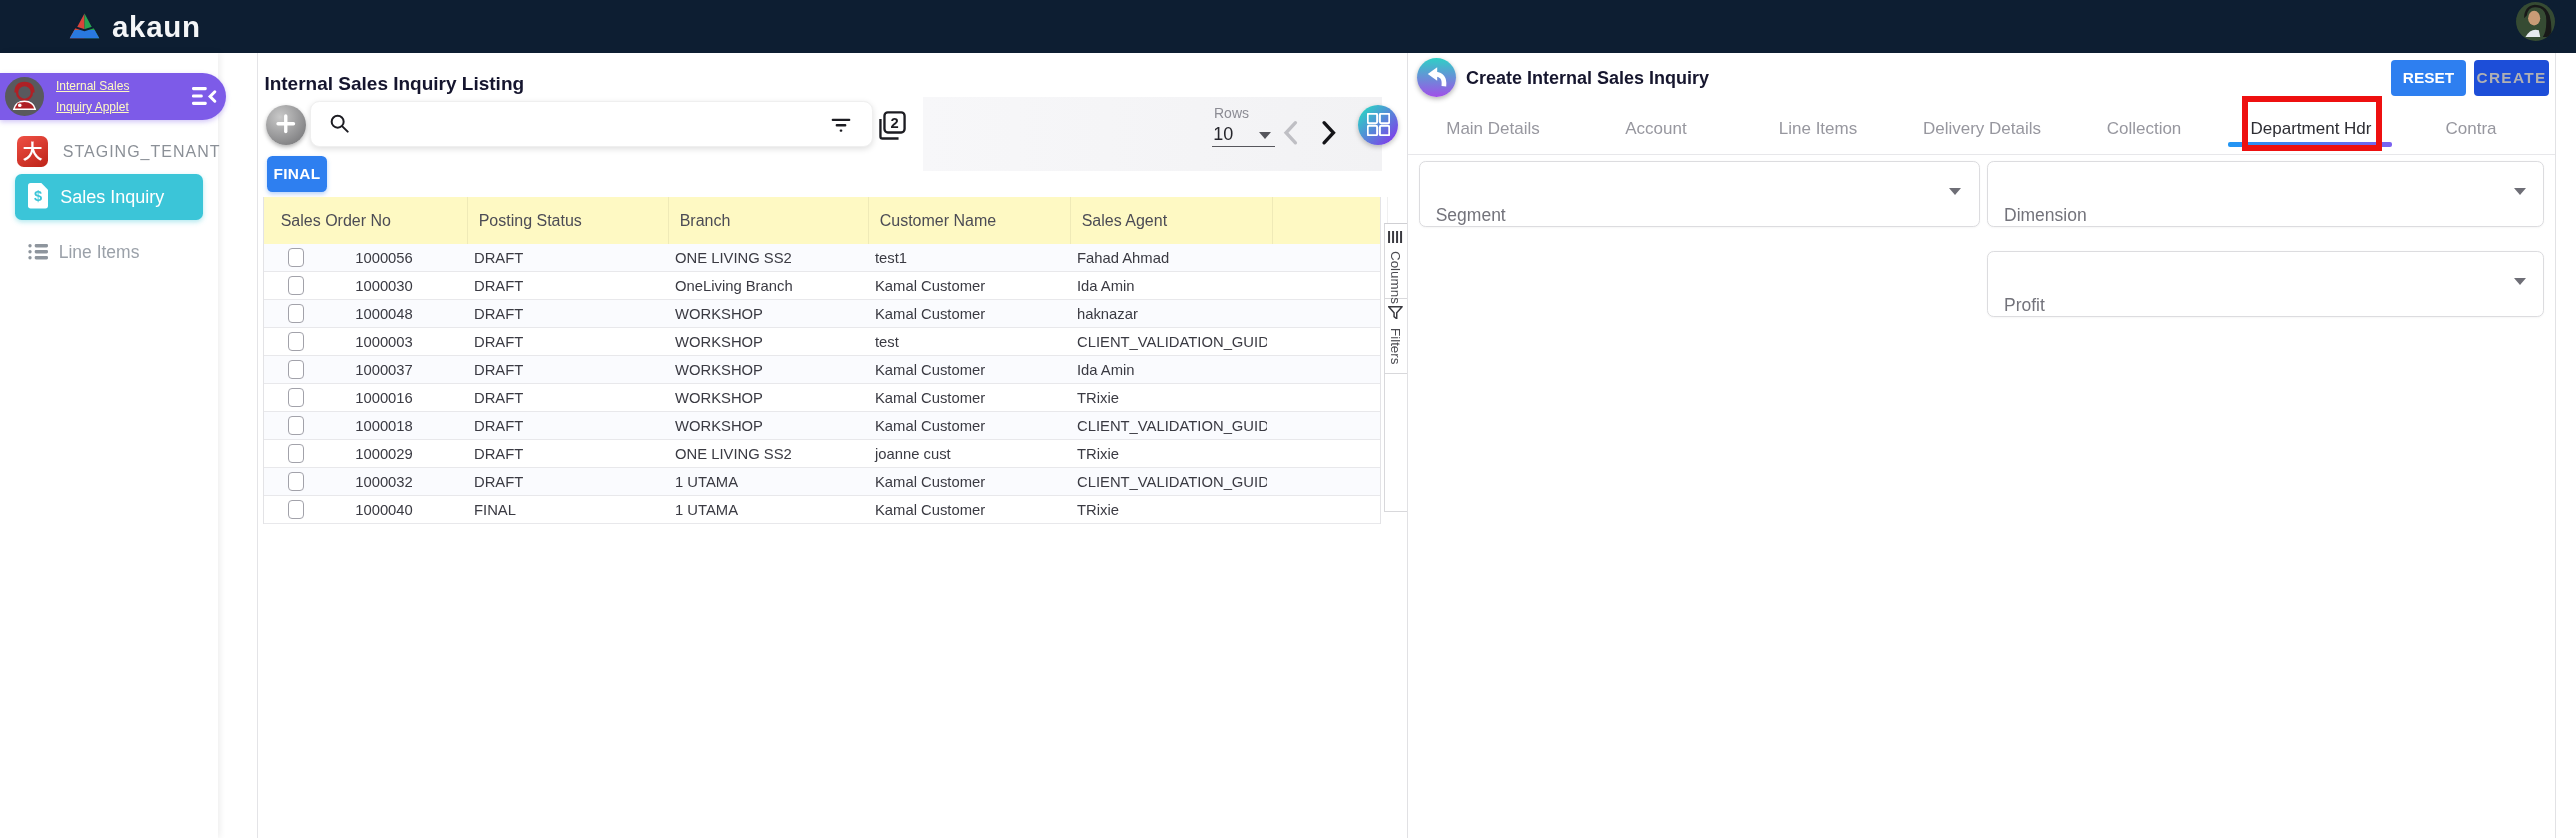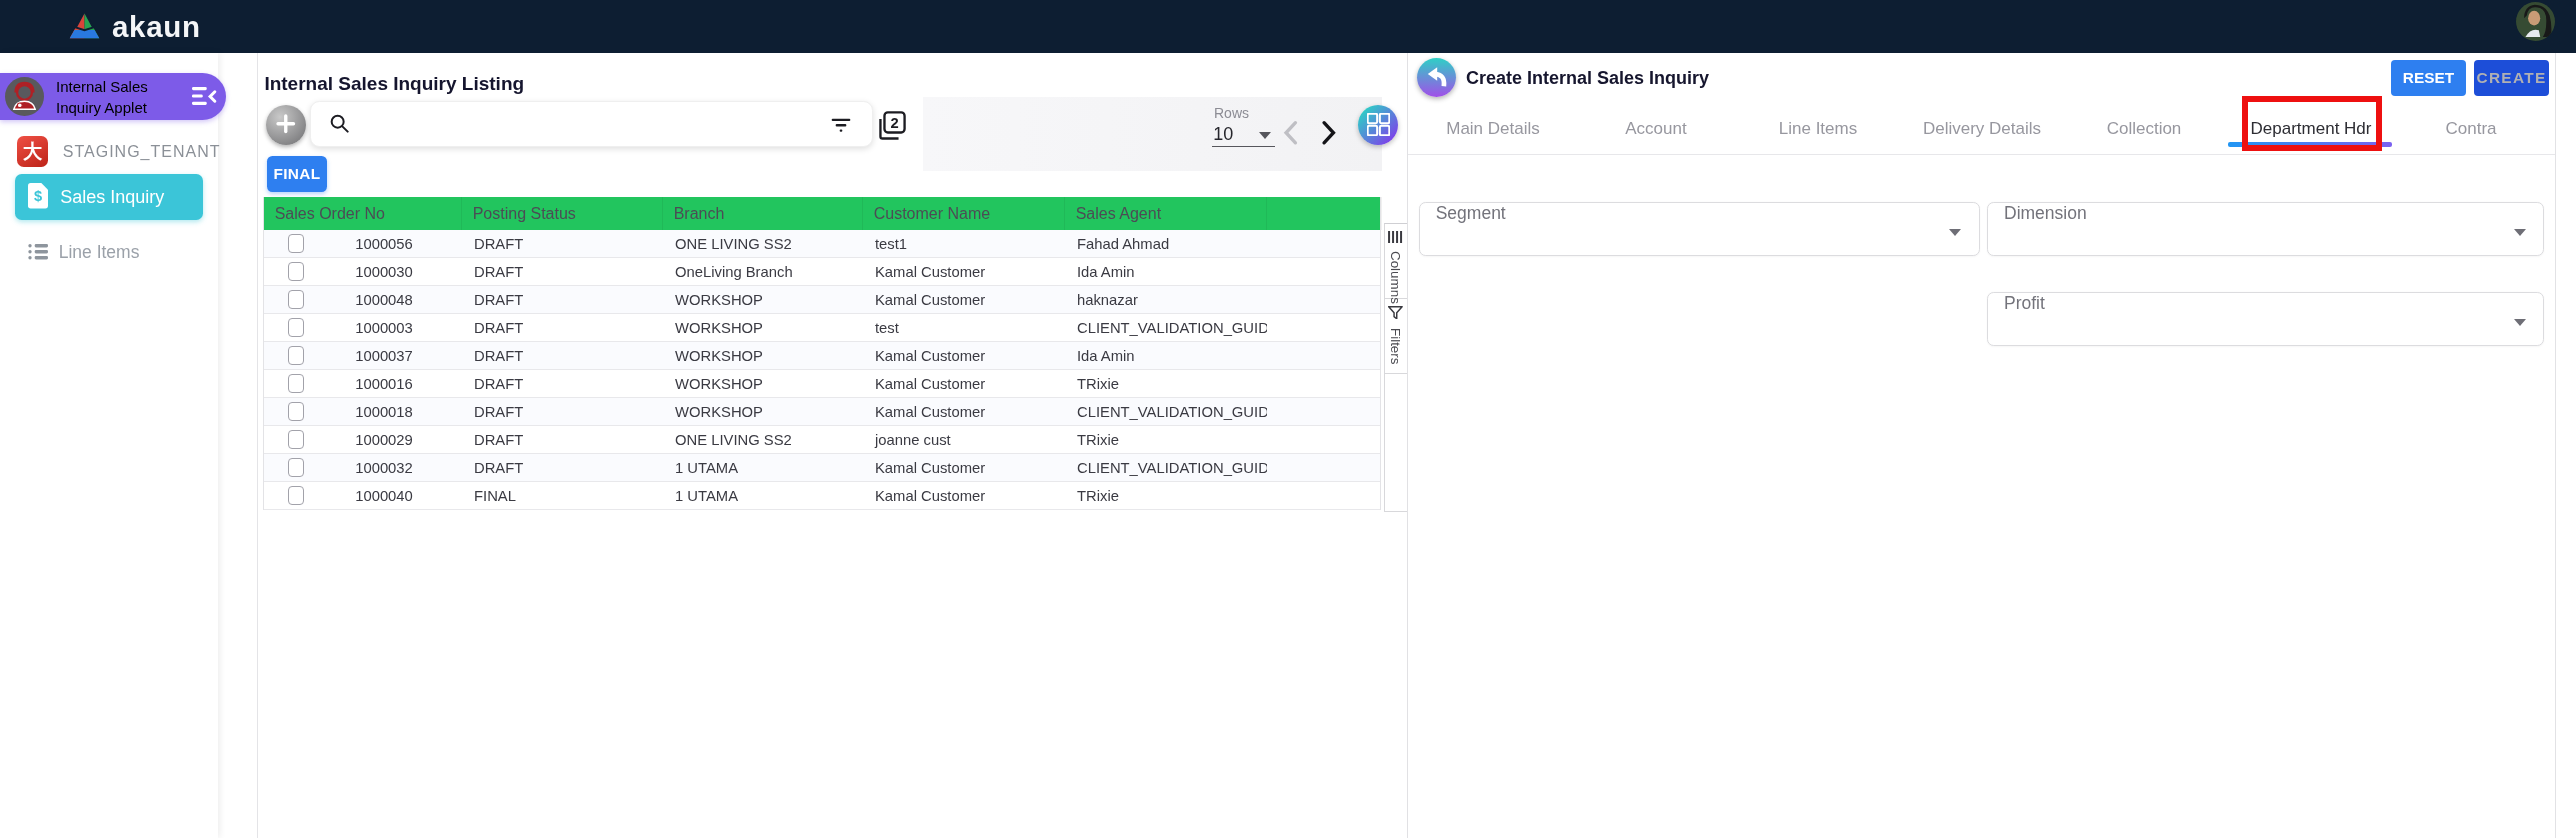--- a/index.html
+++ b/index.html
@@ -12,21 +12,21 @@
   .brand { position:absolute; left:69px; top:8.7px; display:flex; align-items:center; gap:12px; }
   .brand-text { color:#f4f6f8; font-size:29.5px; font-weight:bold; letter-spacing:0.7px; line-height:35px; }
   .avatar { position:absolute; left:2516px; top:2px; width:39px; height:39px; border-radius:50%; overflow:hidden; }
 
   
   .left-zone { position:absolute; left:0; top:53px; width:258px; height:785px; background:#fff; border-right:0.7px solid #e4e4e7; }
   .side-card { position:absolute; left:0; top:0; width:218px; height:785px; background:#fff; box-shadow:2.7px 0 6.7px rgba(0,0,0,.07); }
   .applet-header { position:absolute; left:0; top:20px; width:226px; height:47px; background:#7d5be8;
     border-radius:0 23.5px 23.5px 0; display:flex; align-items:center; box-shadow:0 2px 5.4px rgba(125,91,232,.35); }
   .applet-avatar { position:absolute; left:5.4px; top:4px; width:39px; height:39px; border-radius:50%; }
-  .applet-title { position:absolute; left:56px; top:2.7px; color:#000000; font-size:15px; line-height:21.5px; font-weight:500; }
+  .applet-title { position:absolute; left:56px; top:2.7px; color:#fef9c3; font-size:12px; line-height:21.5px; font-weight:500;text-decoration:underline; }
   .collapse-ic { position:absolute; left:192px; top:14px; }
   .tenant-row { position:absolute; left:17px; top:83px; display:flex; align-items:center; gap:14.8px; }
   .tenant-ic { width:31px; height:31px; border-radius:6.7px; background:linear-gradient(150deg,#ef5045,#bd2318);
     color:#fff; font-size:19.5px; font-weight:bold; display:flex; align-items:center; justify-content:center; transform:none; }
   .tenant-label { font-size:16px; color:#8b9097; letter-spacing:1px; font-weight:500; }
   .nav-active { position:absolute; left:14.8px; top:121px; width:188px; height:46px; background:#3bc5d8; border-radius:6.7px;
     display:flex; align-items:center; gap:12px; padding-left:13.4px; box-shadow:0 2px 5.4px rgba(59,197,216,.4); }
   .nav-active-label { color:#fff; font-size:18px; font-weight:500; }
   .nav-plain { position:absolute; left:28px; top:189px; display:flex; align-items:center; gap:10.7px; }
   .nav-plain-label { color:#9ba1a9; font-size:17.5px; }
@@ -56,21 +56,21 @@
   .pg-next { position:absolute; left:1061px; top:67px; }
   .grid-btn { position:absolute; left:1099px; top:52px; width:40px; height:40px; border-radius:50%;
     background:linear-gradient(135deg,#2bd2c5 10%,#7b46e8 85%); box-shadow:0 2px 5.4px rgba(0,0,0,.25);
     display:flex; align-items:center; justify-content:center; }
   .final-btn { position:absolute; left:8px; top:103px; width:60px; height:36px; background:#2e7ff0; border:none;
     border-radius:5.4px; color:#fff; font-size:15.4px; font-weight:bold; letter-spacing:0.3px; box-shadow:0 2px 4.7px rgba(46,127,240,.35);
     font-family:"Liberation Sans",sans-serif; }
 
   
   .table { position:absolute; left:4px; top:144px; width:1118px; border-left:0.7px solid #e3e3e6; border-right:0.7px solid #e3e3e6; }
-  .thead { display:grid; grid-template-columns:198px 201px 200px 202px 202px 115px; height:33px; background:#22c55e; }
+  .thead { display:grid; grid-template-columns:198px 201px 200px 202px 202px 115px; height:47px; background:#fef9c3;padding-left:6px; }
   .th { font-size:16px; color:#4c4c55; display:flex; align-items:center; padding-left:10.7px;
     border-right:0.7px solid rgba(0,0,0,.06); white-space:nowrap; overflow:hidden; }
   .tr { display:grid; grid-template-columns:42px 156px 201px 200px 202px 202px 115px; height:28px;
     border-bottom:0.7px solid #e8e8eb; background:#fff; }
   .tr:nth-child(even) { background:#fafbfe; }
   .td { font-size:14.8px; color:#3a3a42; display:flex; align-items:center; padding-left:12px;
     white-space:nowrap; overflow:hidden; }
   .td.center { justify-content:center; padding-left:0; }
   .cb { width:16px; height:19px; border:1.3px solid #a2a2aa; border-radius:4px; background:#fff; margin-left:12px; }
 
@@ -90,22 +90,22 @@
   .reset-btn { position:absolute; left:983px; top:6.7px; width:75px; height:36px; background:#2e7ff0; border:none;
     border-radius:4px; color:#fff; font-size:15.4px; font-weight:bold; font-family:"Liberation Sans",sans-serif; }
   .create-btn { position:absolute; left:1066px; top:6.7px; width:75px; height:36px; background:#1d4ed8; border:none;
     border-radius:4px; color:#b0b0b3; font-size:15.4px; font-weight:bold; letter-spacing:1.3px; font-family:"Liberation Sans",sans-serif; }
   .tabs-row { position:absolute; left:0; top:48px; width:1148px; height:54px; border-bottom:0.7px solid #e7e7ea; }
   .tab { position:absolute; top:17.5px; transform:translateX(-50%); font-size:17px; color:#97979f; white-space:nowrap; }
   .tab.active { color:#2d2d33; }
   .tab-underline { position:absolute; left:820px; top:89px; width:164px; height:4.7px;
     background:linear-gradient(90deg,#2196f3,#7b61f0); border-radius:2px; }
   .red-box { position:absolute; left:834px; top:43px; width:140px; height:55px; border:6px solid #ee1010; z-index:5; }
-  .field { position:absolute; height:54px; background:#fff; border:0.7px solid #dcdcdf; border-radius:6.7px;
-    box-shadow:0 0.7px 2px rgba(0,0,0,.04); display:flex; align-items:flex-start;margin-top:41px; }
+  .field { position:absolute; height:66px; background:#fff; border:0.7px solid #dcdcdf; border-radius:6.7px;
+    box-shadow:0 0.7px 2px rgba(0,0,0,.04); display:flex; align-items:flex-end; }
   .field-label { font-size:17.5px; color:#73737b; margin-left:16px; }
   .field-caret { position:absolute; right:17.5px; top:25.5px; width:0; height:0;
     border-left:6px solid transparent; border-right:6px solid transparent; border-top:7.4px solid #6e6e76; }
   .f-segment { left:10.7px; top:108px; width:561px; }
   .f-dimension { left:579px; top:108px; width:557px; }
   .f-profit { left:10.7px; top:198px; width:561px; }
   .f-project { left:579px; top:198px; width:557px; }
   .scroll-line { position:absolute; left:2555px; top:53px; width:0.7px; height:785px; background:#e2e2e5; }
 </style>
 </head>

